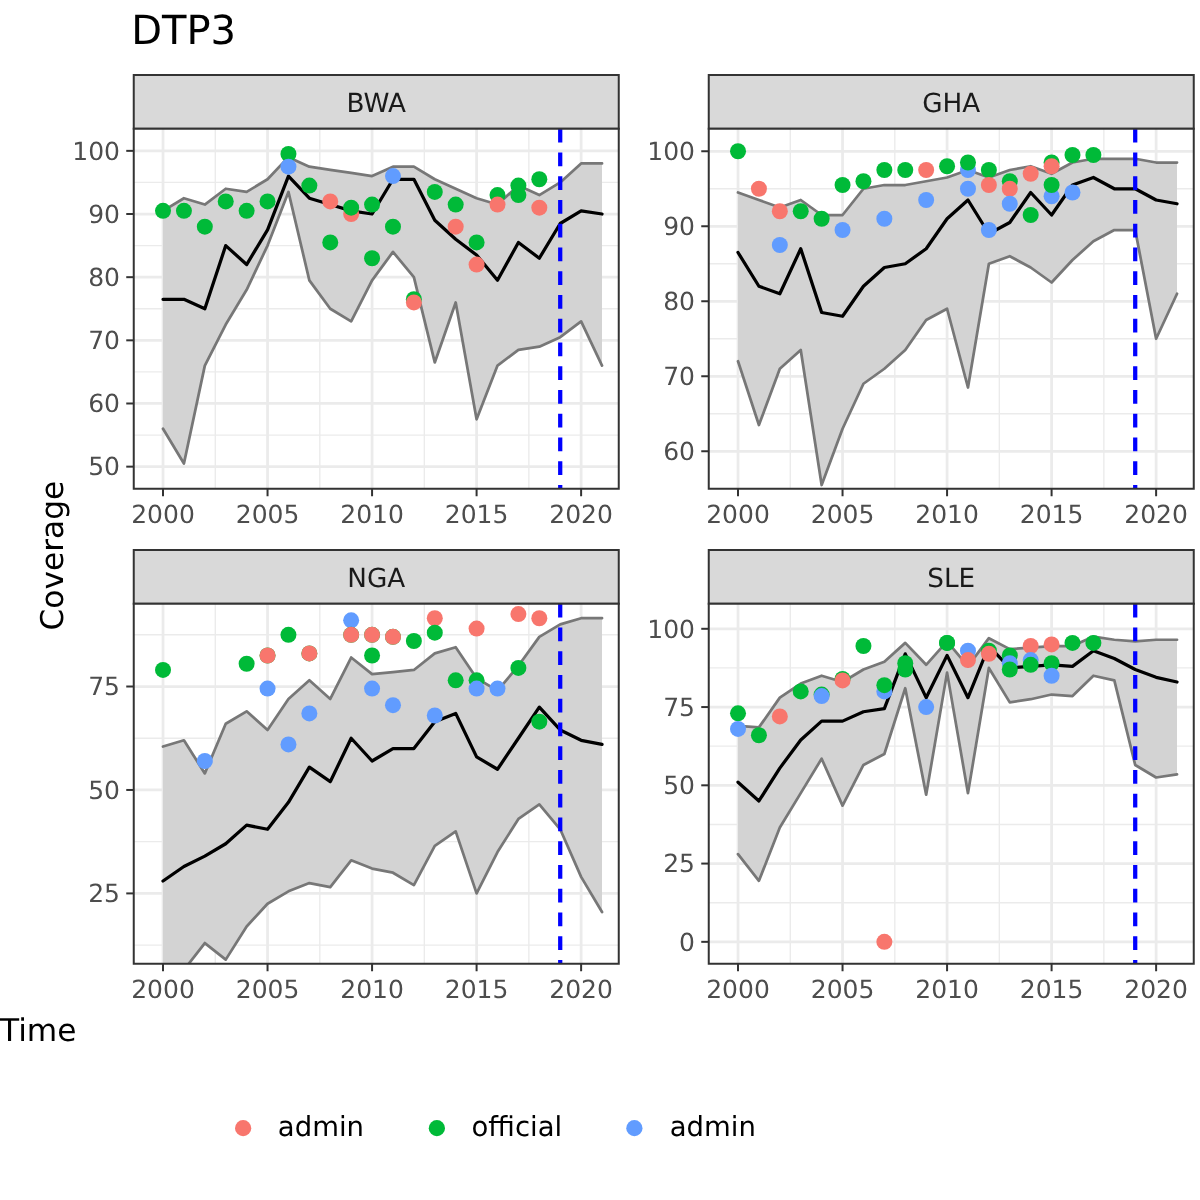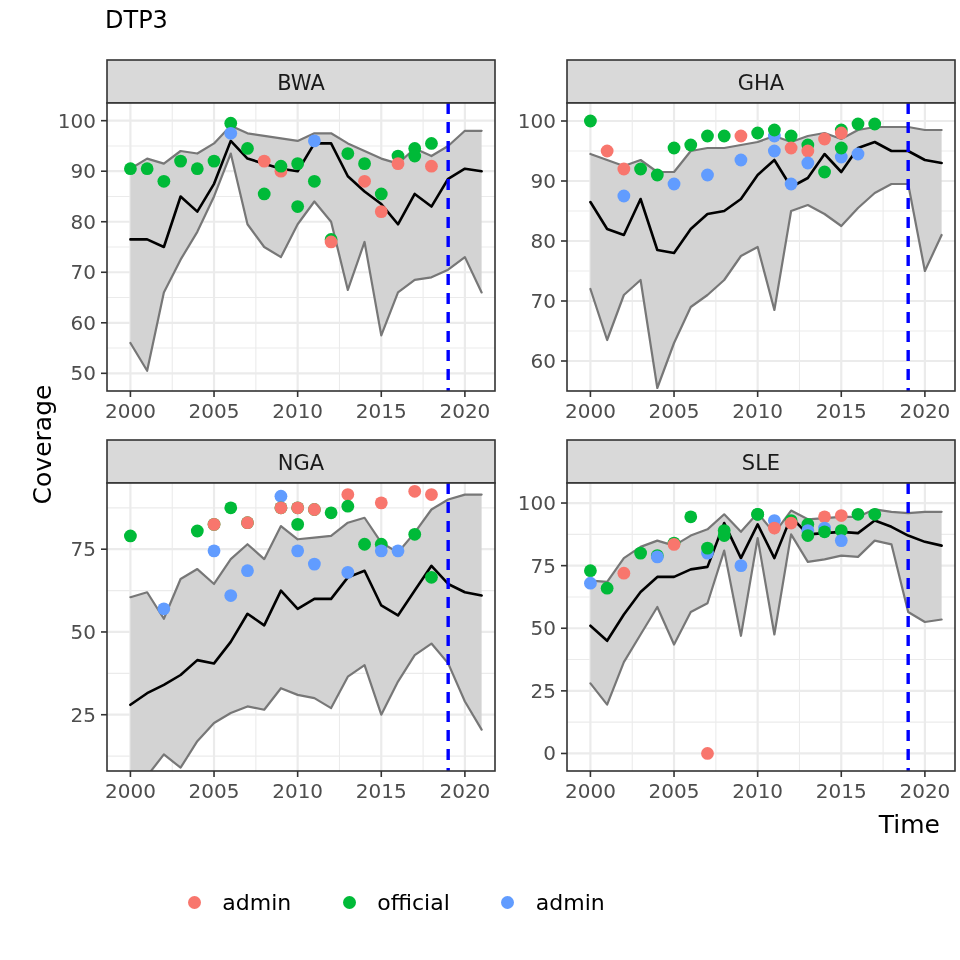--- a/index.html
+++ b/index.html
@@ -5,34 +5,34 @@
   html,body{margin:0;padding:0;}
   body{
     width:960px;height:960px;
     background:#FFFFFF;
     font-family:"DejaVu Sans", sans-serif;
     overflow:hidden;
   }
   #root{position:relative;width:960px;height:960px;}
   .plot-title{
     position:absolute;left:105px;top:8px;
-    font-size:24px;color:#000000;line-height:1;
+    font-size:32px;color:#000000;line-height:1;
     letter-spacing:0px;
   }
   .axis-title-y{
     position:absolute;
     left:-38px;top:430px;
     width:160px;text-align:center;
     transform:rotate(-90deg);
     transform-origin:50% 50%;
     font-size:25px;color:#000000;
   }
   .axis-title-x{
     position:absolute;left:0;top:810px;width:940px;
-    text-align:right;font-size:25px;color:#000000;
+    text-align:left;font-size:25px;color:#000000;
   }
   .legend{
     position:absolute;left:0;top:888px;width:785px;
     display:flex;justify-content:center;align-items:center;
     gap:0px;
   }
   .legend-item{display:flex;align-items:center;margin:0 22px;}
   .legend-key{
     width:28px;height:28px;display:flex;align-items:center;justify-content:center;
   }

